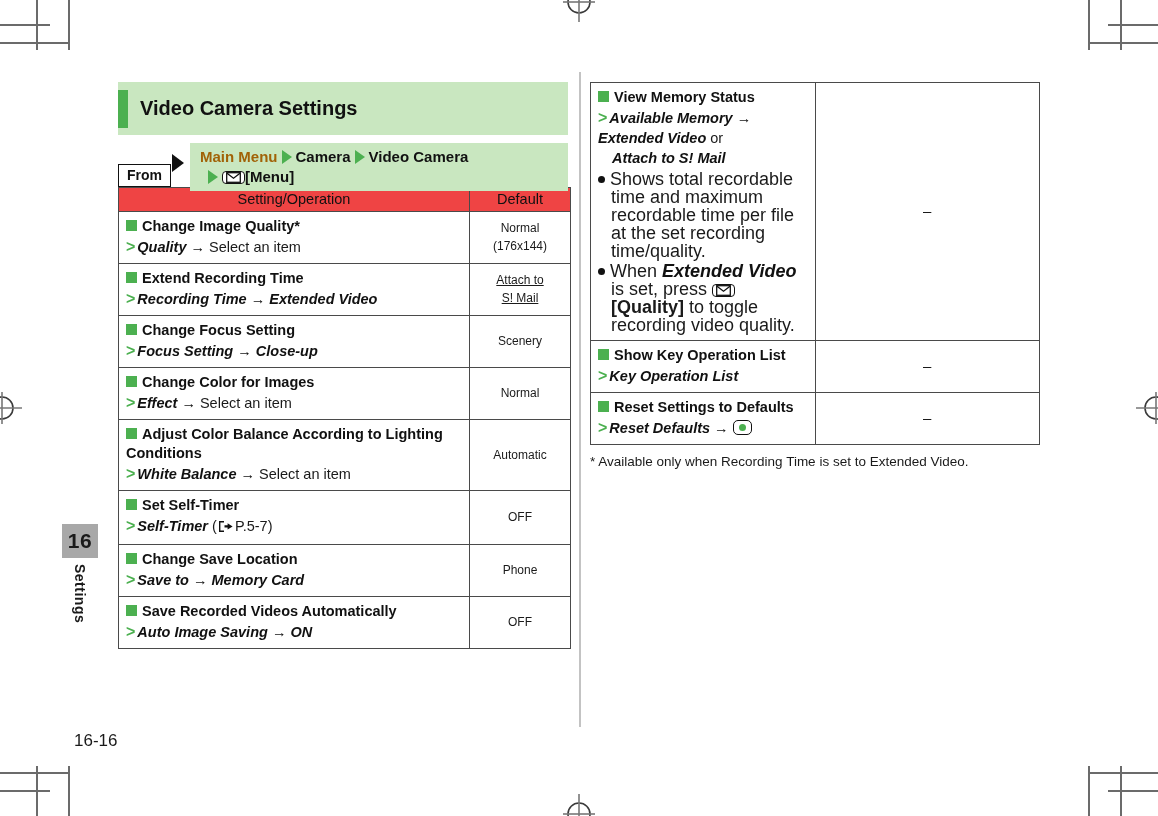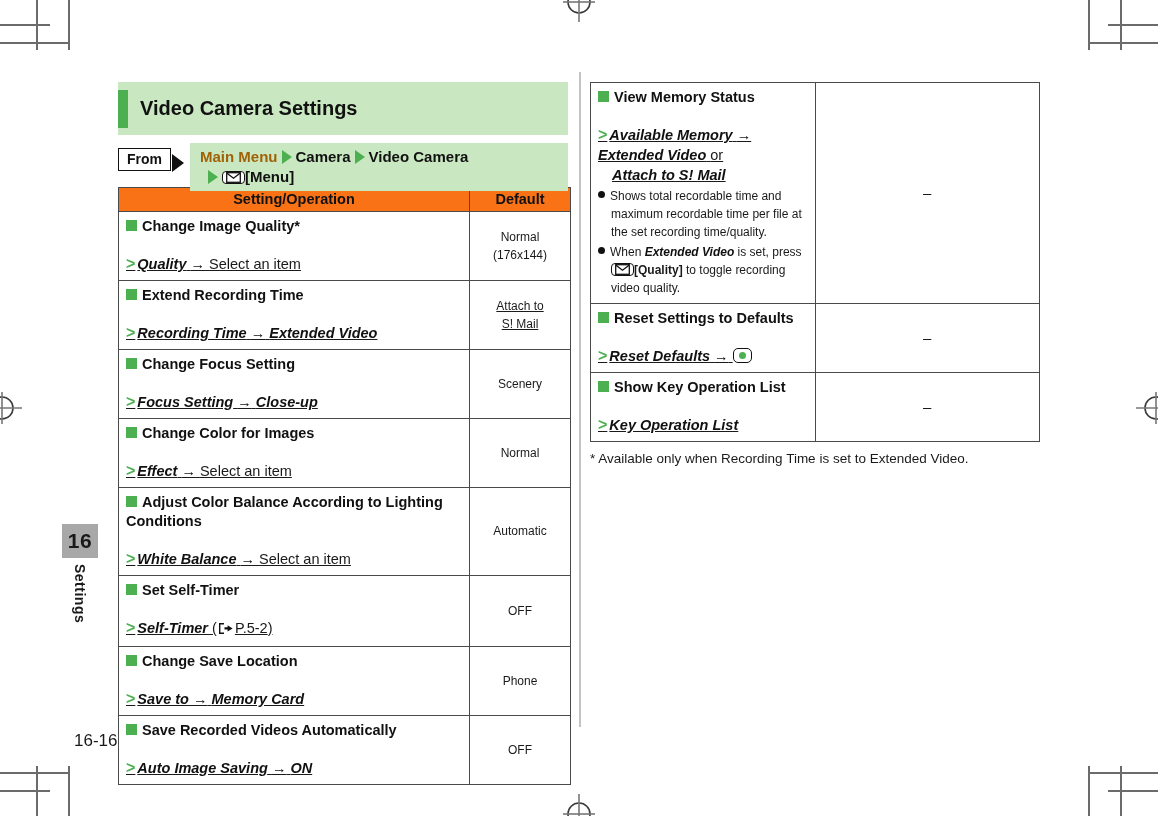--- a/index.html
+++ b/index.html
@@ -98,21 +98,21 @@
     align-items: flex-start;
     height: 44px;
   }
   .from-box {
     border: 1.6px solid #111;
     background: #fff;
     font-size: 14px;
     font-weight: bold;
     padding: 2px 8px 3px 8px;
     line-height: 16px;
-    margin-top: 5px;
+    margin-top: 21px;
     color: #111;
   }
   .from-arrow {
     width: 0; height: 0;
     border-left: 12px solid #111;
     border-top: 9px solid transparent;
     border-bottom: 9px solid transparent;
     margin-top: 11px;
     margin-left: 1px;
   }
@@ -152,23 +152,23 @@
     border-collapse: collapse;
     width: 450px;
     table-layout: fixed;
   }
   table.spec td, table.spec th {
     border: 1.4px solid #4a4a4a;
     vertical-align: middle;
     padding: 5px 7px 6px 7px;
   }
   table.spec thead th {
-    background: #f97316;
+    background: #ef4444;
     font-size: 14.5px;
-    font-weight: bold;
+    font-weight: normal;
     text-align: center;
     padding: 3px 0 4px 0;
     color: #111;
   }
   .c-op { width: 350px; }
   .c-def { width: 100px; }
 
   .op-title {
     font-size: 14.5px;
     font-weight: bold;
@@ -180,22 +180,21 @@
     display: inline-block;
     width: 11px; height: 11px;
     background: #4cb050;
     vertical-align: 0px;
     margin-right: 5px;
   }
   .op-path {
     font-size: 14.5px;
     line-height: 20px;
     display: block;
-    margin-top: 18px;
-    text-decoration: underline;
+    margin-top: 1px;
   }
   .gt {
     color: #4cb050;
     font-weight: bold;
     font-size: 16px;
     margin-right: 2px;
   }
   .bi { font-weight: bold; font-style: italic; color: #111; }
   .plain { font-weight: normal; font-style: normal; color: #1a1a1a; }
   .arw { font-weight: bold; }
@@ -203,21 +202,21 @@
   .def-cell {
     font-size: 12px;
     line-height: 18px;
     color: #1a1a1a;
     text-align: center;
     font-weight: normal;
   }
   .def-dash { text-align: center; font-size: 15px; }
 
   .note {
-    font-size: 12px;
+    font-size: 18px;
     line-height: 18px;
     margin-top: 2px;
   }
   .note .dot {
     display: inline-block;
     width: 7px; height: 7px;
     border-radius: 50%;
     background: #111;
     margin-right: 5px;
     vertical-align: 2px;
@@ -383,21 +382,21 @@
         </td>
         <td class="def-cell"><span>Automatic</span></td>
       </tr>
 
       <tr>
         <td>
           <span class="op-title"><span class="sq"></span><span>Set Self-Timer</span></span>
           <span class="op-path"><span class="gt">&gt;</span><span class="bi">Self-Timer</span> <span class="plain">(</span><span class="reficon"><svg width="16" height="13" viewBox="0 0 16 13">
                   <path d="M1 1 L1 12 L6 12 L6 10.5 L2.4 10.5 L2.4 2.5 L6 2.5 L6 1 Z" fill="#111"></path>
                   <path d="M6.5 5.2 C7.6 5.2 8.6 5.2 9.6 5.2 L9.6 3.3 L14.6 6.4 L9.6 9.6 L9.6 7.6 C8.6 7.6 7.6 7.6 6.5 7.6 Z" fill="#111"></path>
-                </svg></span><span class="plain">P.5-2</span><span class="plain">)</span></span>
+                </svg></span><span class="plain">P.5-7</span><span class="plain">)</span></span>
         </td>
         <td class="def-cell"><span>OFF</span></td>
       </tr>
 
       <tr>
         <td>
           <span class="op-title"><span class="sq"></span><span>Change Save Location</span></span>
           <span class="op-path"><span class="gt">&gt;</span><span class="bi">Save to</span> <span class="bi arw">→</span> <span class="bi">Memory Card</span></span>
         </td>
         <td class="def-cell"><span>Phone</span></td>
@@ -426,30 +425,30 @@
           <span class="note note-ind"><span class="dot"></span><span>When </span><span class="bi">Extended Video</span><span> is set, press </span><span class="keybox"><svg width="15" height="11" viewBox="0 0 15 11">
                   <rect x="0.7" y="0.7" width="13.6" height="9.6" fill="none" stroke="#111" stroke-width="1.3"></rect>
                   <path d="M1 1.3 L7.5 6.2 L14 1.3" fill="none" stroke="#111" stroke-width="1.3"></path>
                 </svg></span><span style="font-weight:bold;">[Quality]</span><span> to toggle recording video quality.</span></span>
         </td>
         <td class="def-cell def-dash"><span>–</span></td>
       </tr>
 
       <tr>
         <td>
+          <span class="op-title"><span class="sq"></span><span>Show Key Operation List</span></span>
+          <span class="op-path"><span class="gt">&gt;</span><span class="bi">Key Operation List</span></span>
+        </td>
+        <td class="def-cell def-dash"><span>–</span></td>
+      </tr>
+
+      <tr>
+        <td>
           <span class="op-title"><span class="sq"></span><span>Reset Settings to Defaults</span></span>
           <span class="op-path"><span class="gt">&gt;</span><span class="bi">Reset Defaults</span> <span class="bi arw">→</span> <span class="rkey"><i></i></span></span>
         </td>
         <td class="def-cell def-dash"><span>–</span></td>
       </tr>
-
-      <tr>
-        <td>
-          <span class="op-title"><span class="sq"></span><span>Show Key Operation List</span></span>
-          <span class="op-path"><span class="gt">&gt;</span><span class="bi">Key Operation List</span></span>
-        </td>
-        <td class="def-cell def-dash"><span>–</span></td>
-      </tr>
     </tbody>
   </table>
 
   <div class="footnote">*  Available only when Recording Time is set to Extended Video.</div>
 </div>
 
 </body></html>

